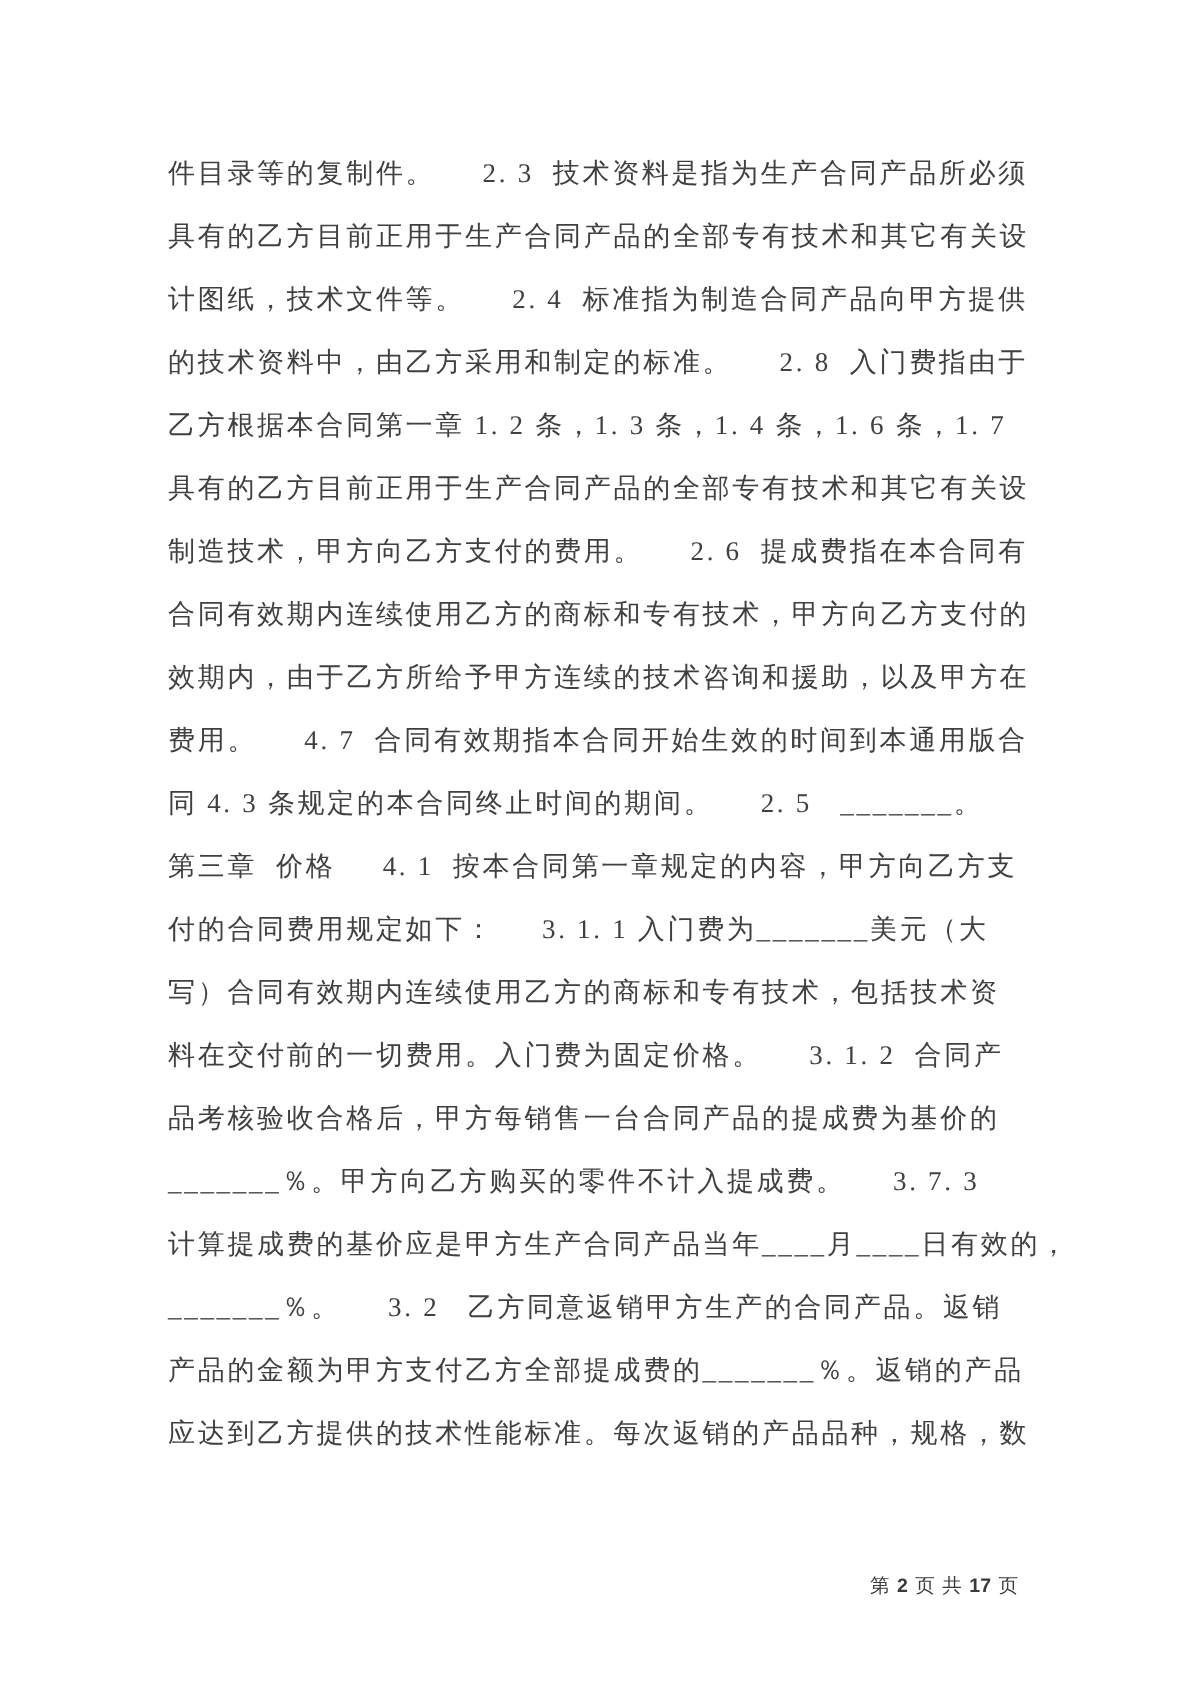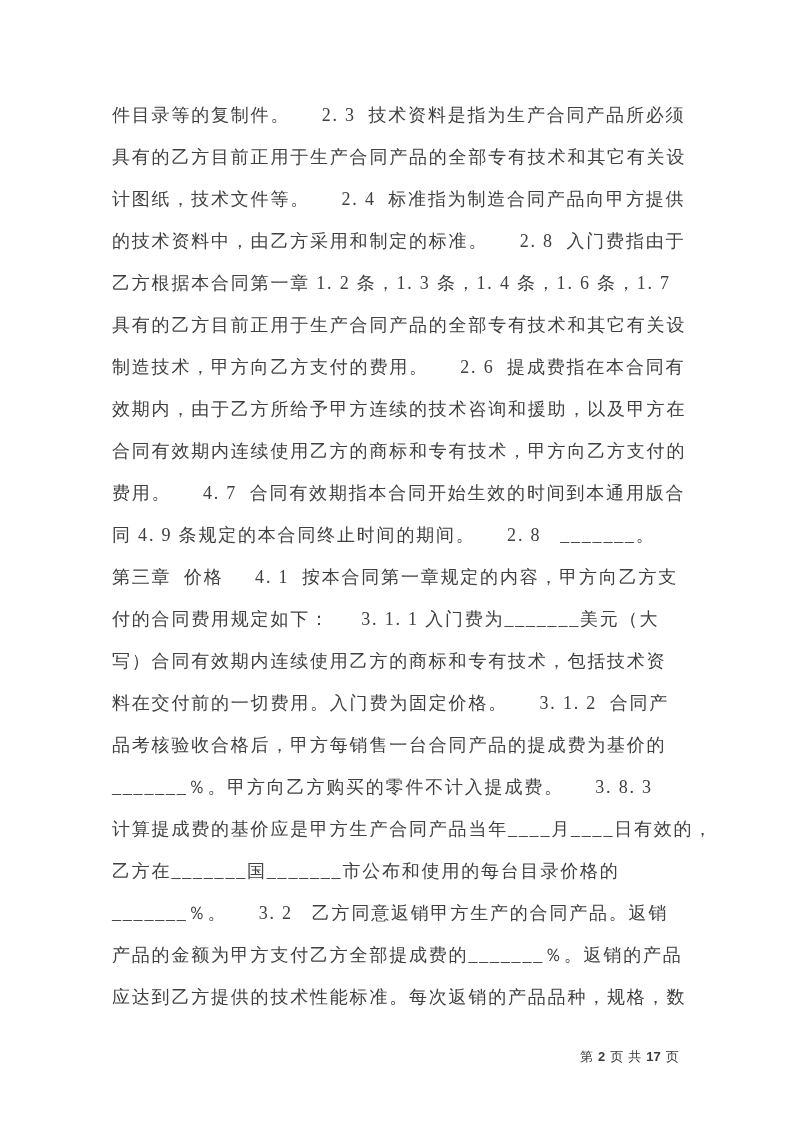--- a/index.html
+++ b/index.html
@@ -62,32 +62,31 @@
 <div class="page">
 
   <div class="text-block">
     <div class="line">件目录等的复制件。     2. 3  技术资料是指为生产合同产品所必须</div>
     <div class="line">具有的乙方目前正用于生产合同产品的全部专有技术和其它有关设</div>
     <div class="line">计图纸，技术文件等。     2. 4  标准指为制造合同产品向甲方提供</div>
     <div class="line">的技术资料中，由乙方采用和制定的标准。     2. 8  入门费指由于</div>
     <div class="line">乙方根据本合同第一章 1. 2 条，1. 3 条，1. 4 条，1. 6 条，1. 7</div>
     <div class="line">具有的乙方目前正用于生产合同产品的全部专有技术和其它有关设</div>
     <div class="line">制造技术，甲方向乙方支付的费用。     2. 6  提成费指在本合同有</div>
+    <div class="line">合同有效期内连续使用乙方的商标和专有技术，甲方向乙方支付的</div>
     <div class="line">效期内，由于乙方所给予甲方连续的技术咨询和援助，以及甲方在</div>
-    <div class="line">合同有效期内连续使用乙方的商标和专有技术，甲方向乙方支付的</div>
     <div class="line">费用。     4. 7  合同有效期指本合同开始生效的时间到本通用版合</div>
-    <div class="line">同 4. 9 条规定的本合同终止时间的期间。     2. 8   _______。</div>
+    <div class="line">同 4. 3 条规定的本合同终止时间的期间。     2. 5   _______。</div>
     <div class="line">第三章  价格     4. 1  按本合同第一章规定的内容，甲方向乙方支</div>
     <div class="line">付的合同费用规定如下：     3. 1. 1 入门费为_______美元（大</div>
     <div class="line">写）合同有效期内连续使用乙方的商标和专有技术，包括技术资</div>
     <div class="line">料在交付前的一切费用。入门费为固定价格。     3. 1. 2  合同产</div>
     <div class="line">品考核验收合格后，甲方每销售一台合同产品的提成费为基价的</div>
-    <div class="line">_______％。甲方向乙方购买的零件不计入提成费。     3. 8. 3</div>
+    <div class="line">_______％。甲方向乙方购买的零件不计入提成费。     3. 7. 3</div>
     <div class="line">计算提成费的基价应是甲方生产合同产品当年____月____日有效的，</div>
-    <div class="line">乙方在_______国_______市公布和使用的每台目录价格的</div>
     <div class="line">_______％。     3. 2   乙方同意返销甲方生产的合同产品。返销</div>
     <div class="line">产品的金额为甲方支付乙方全部提成费的_______％。返销的产品</div>
     <div class="line">应达到乙方提供的技术性能标准。每次返销的产品品种，规格，数</div>
   </div>
 
   <div class="footer">
     <span class="cjk">第</span>
     <span class="num">2</span>
     <span class="cjk">页</span>
     <span class="cjk">共</span>

